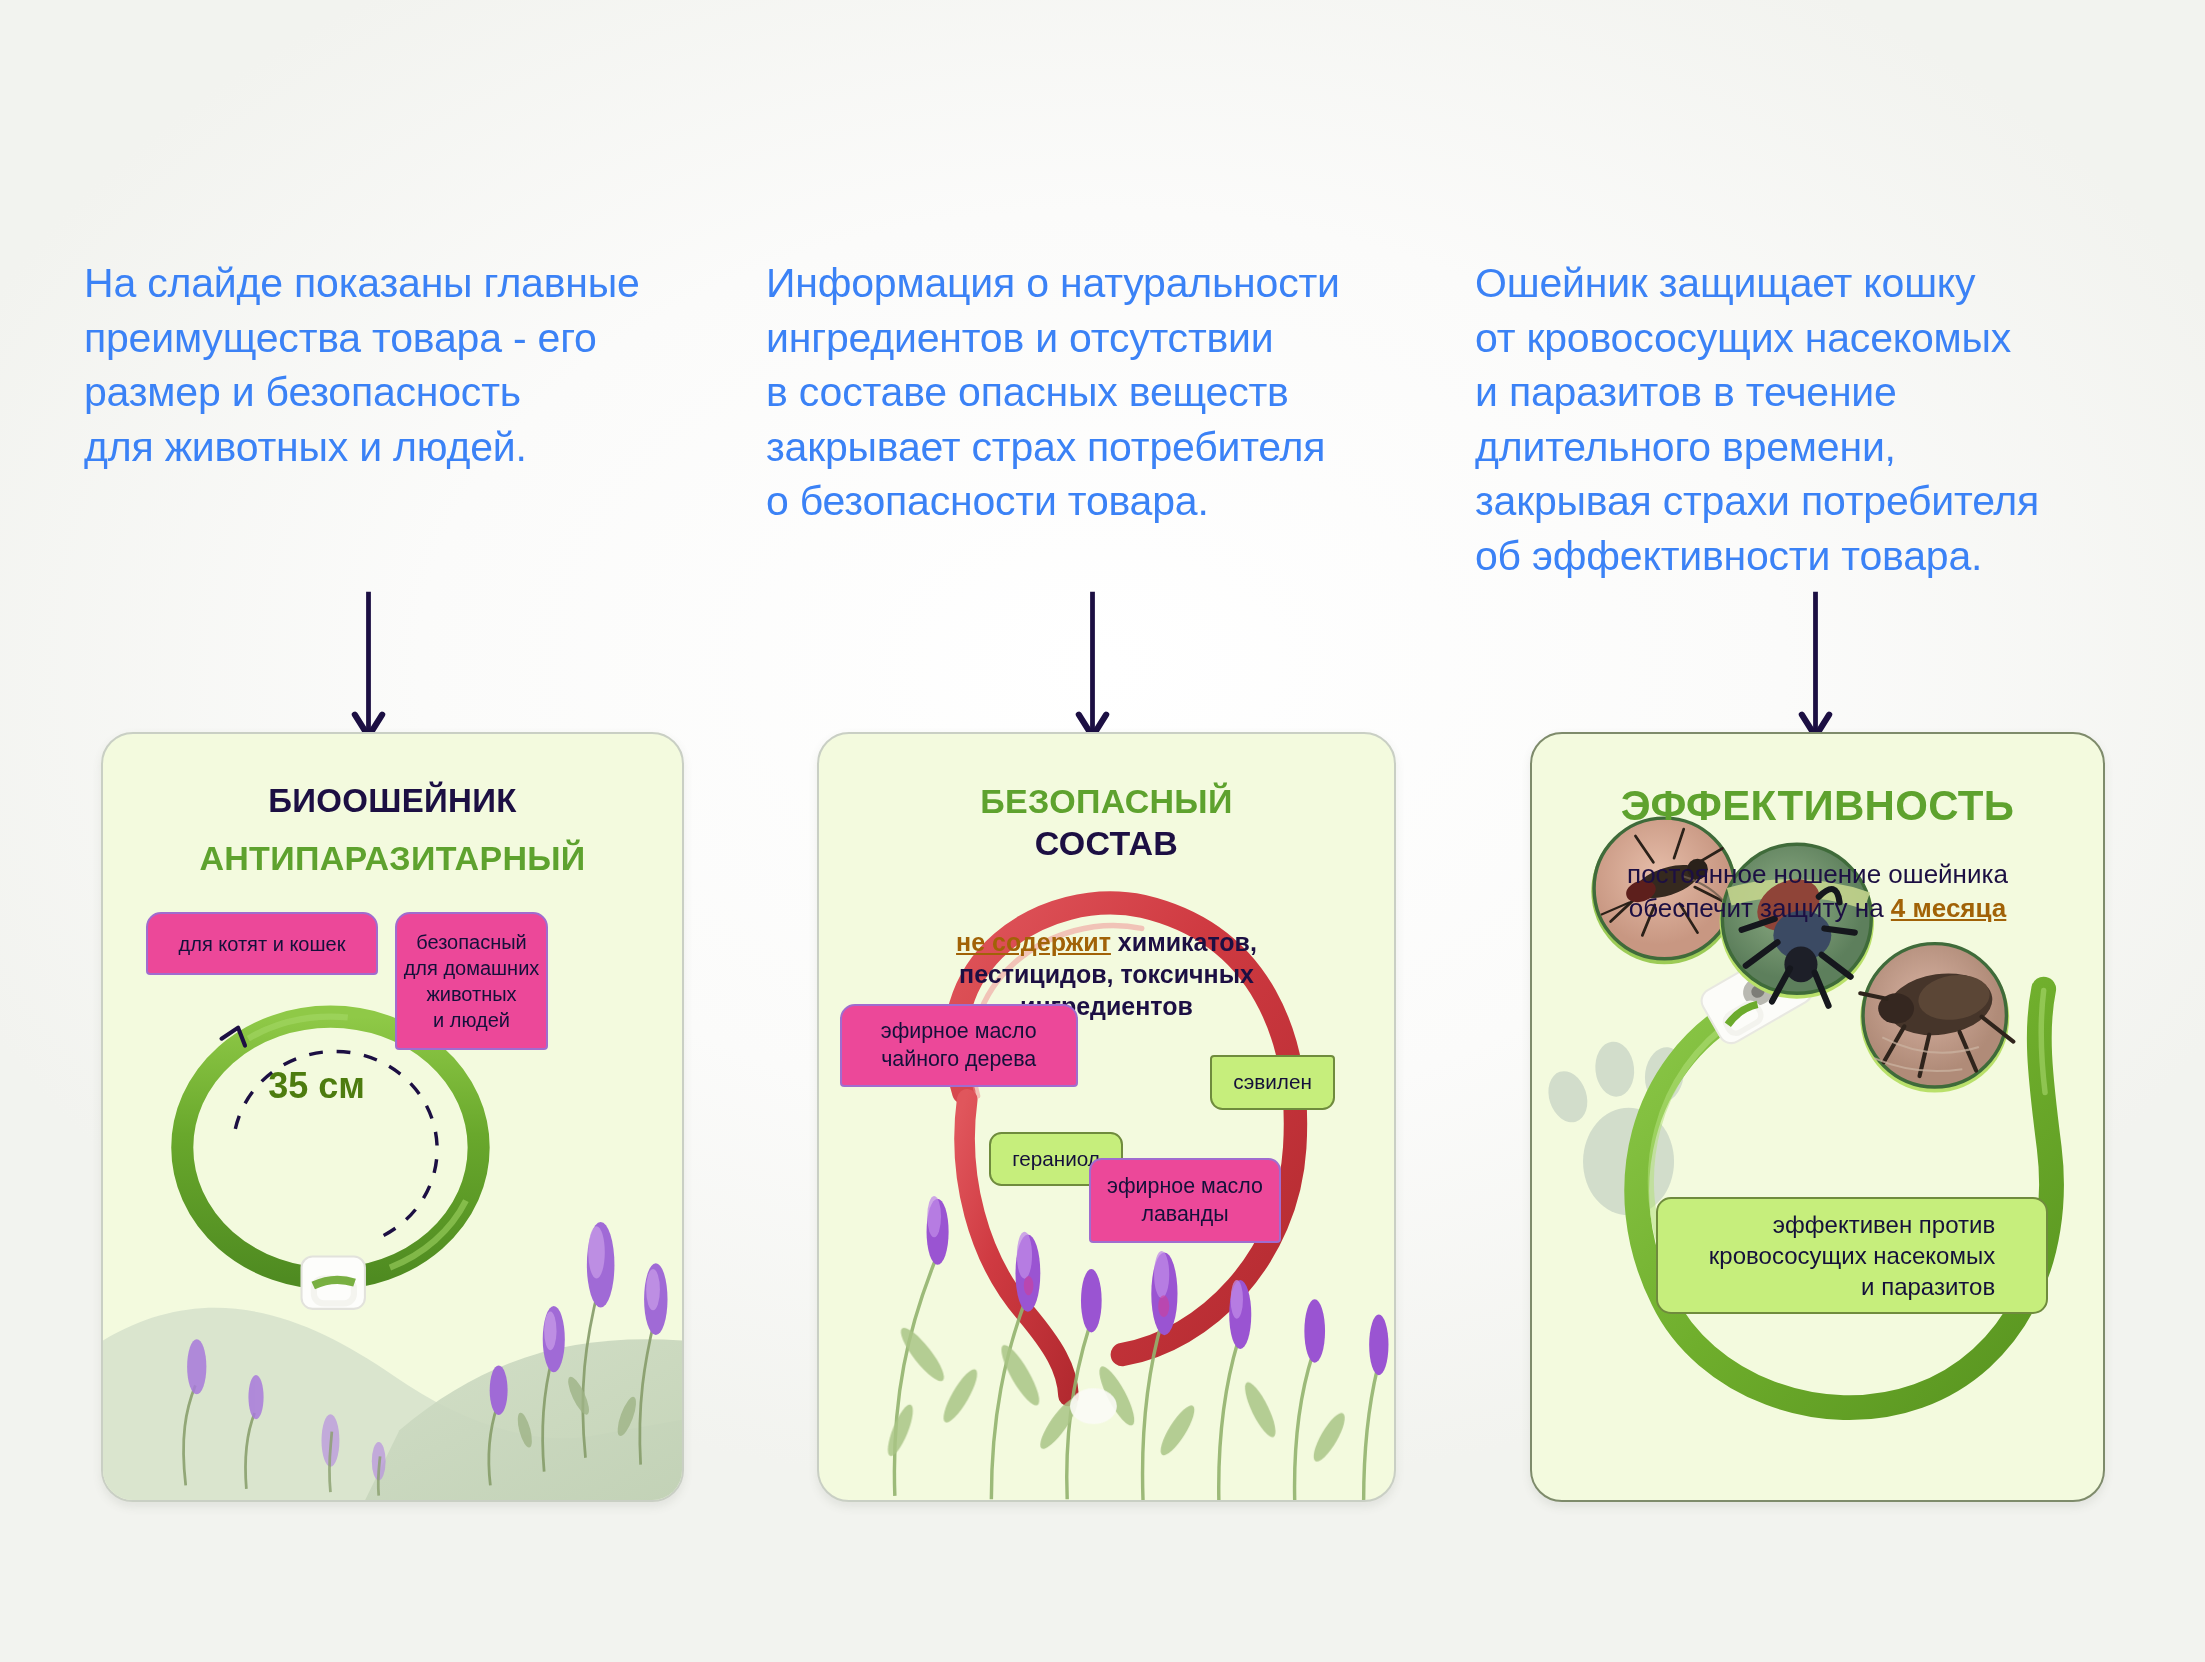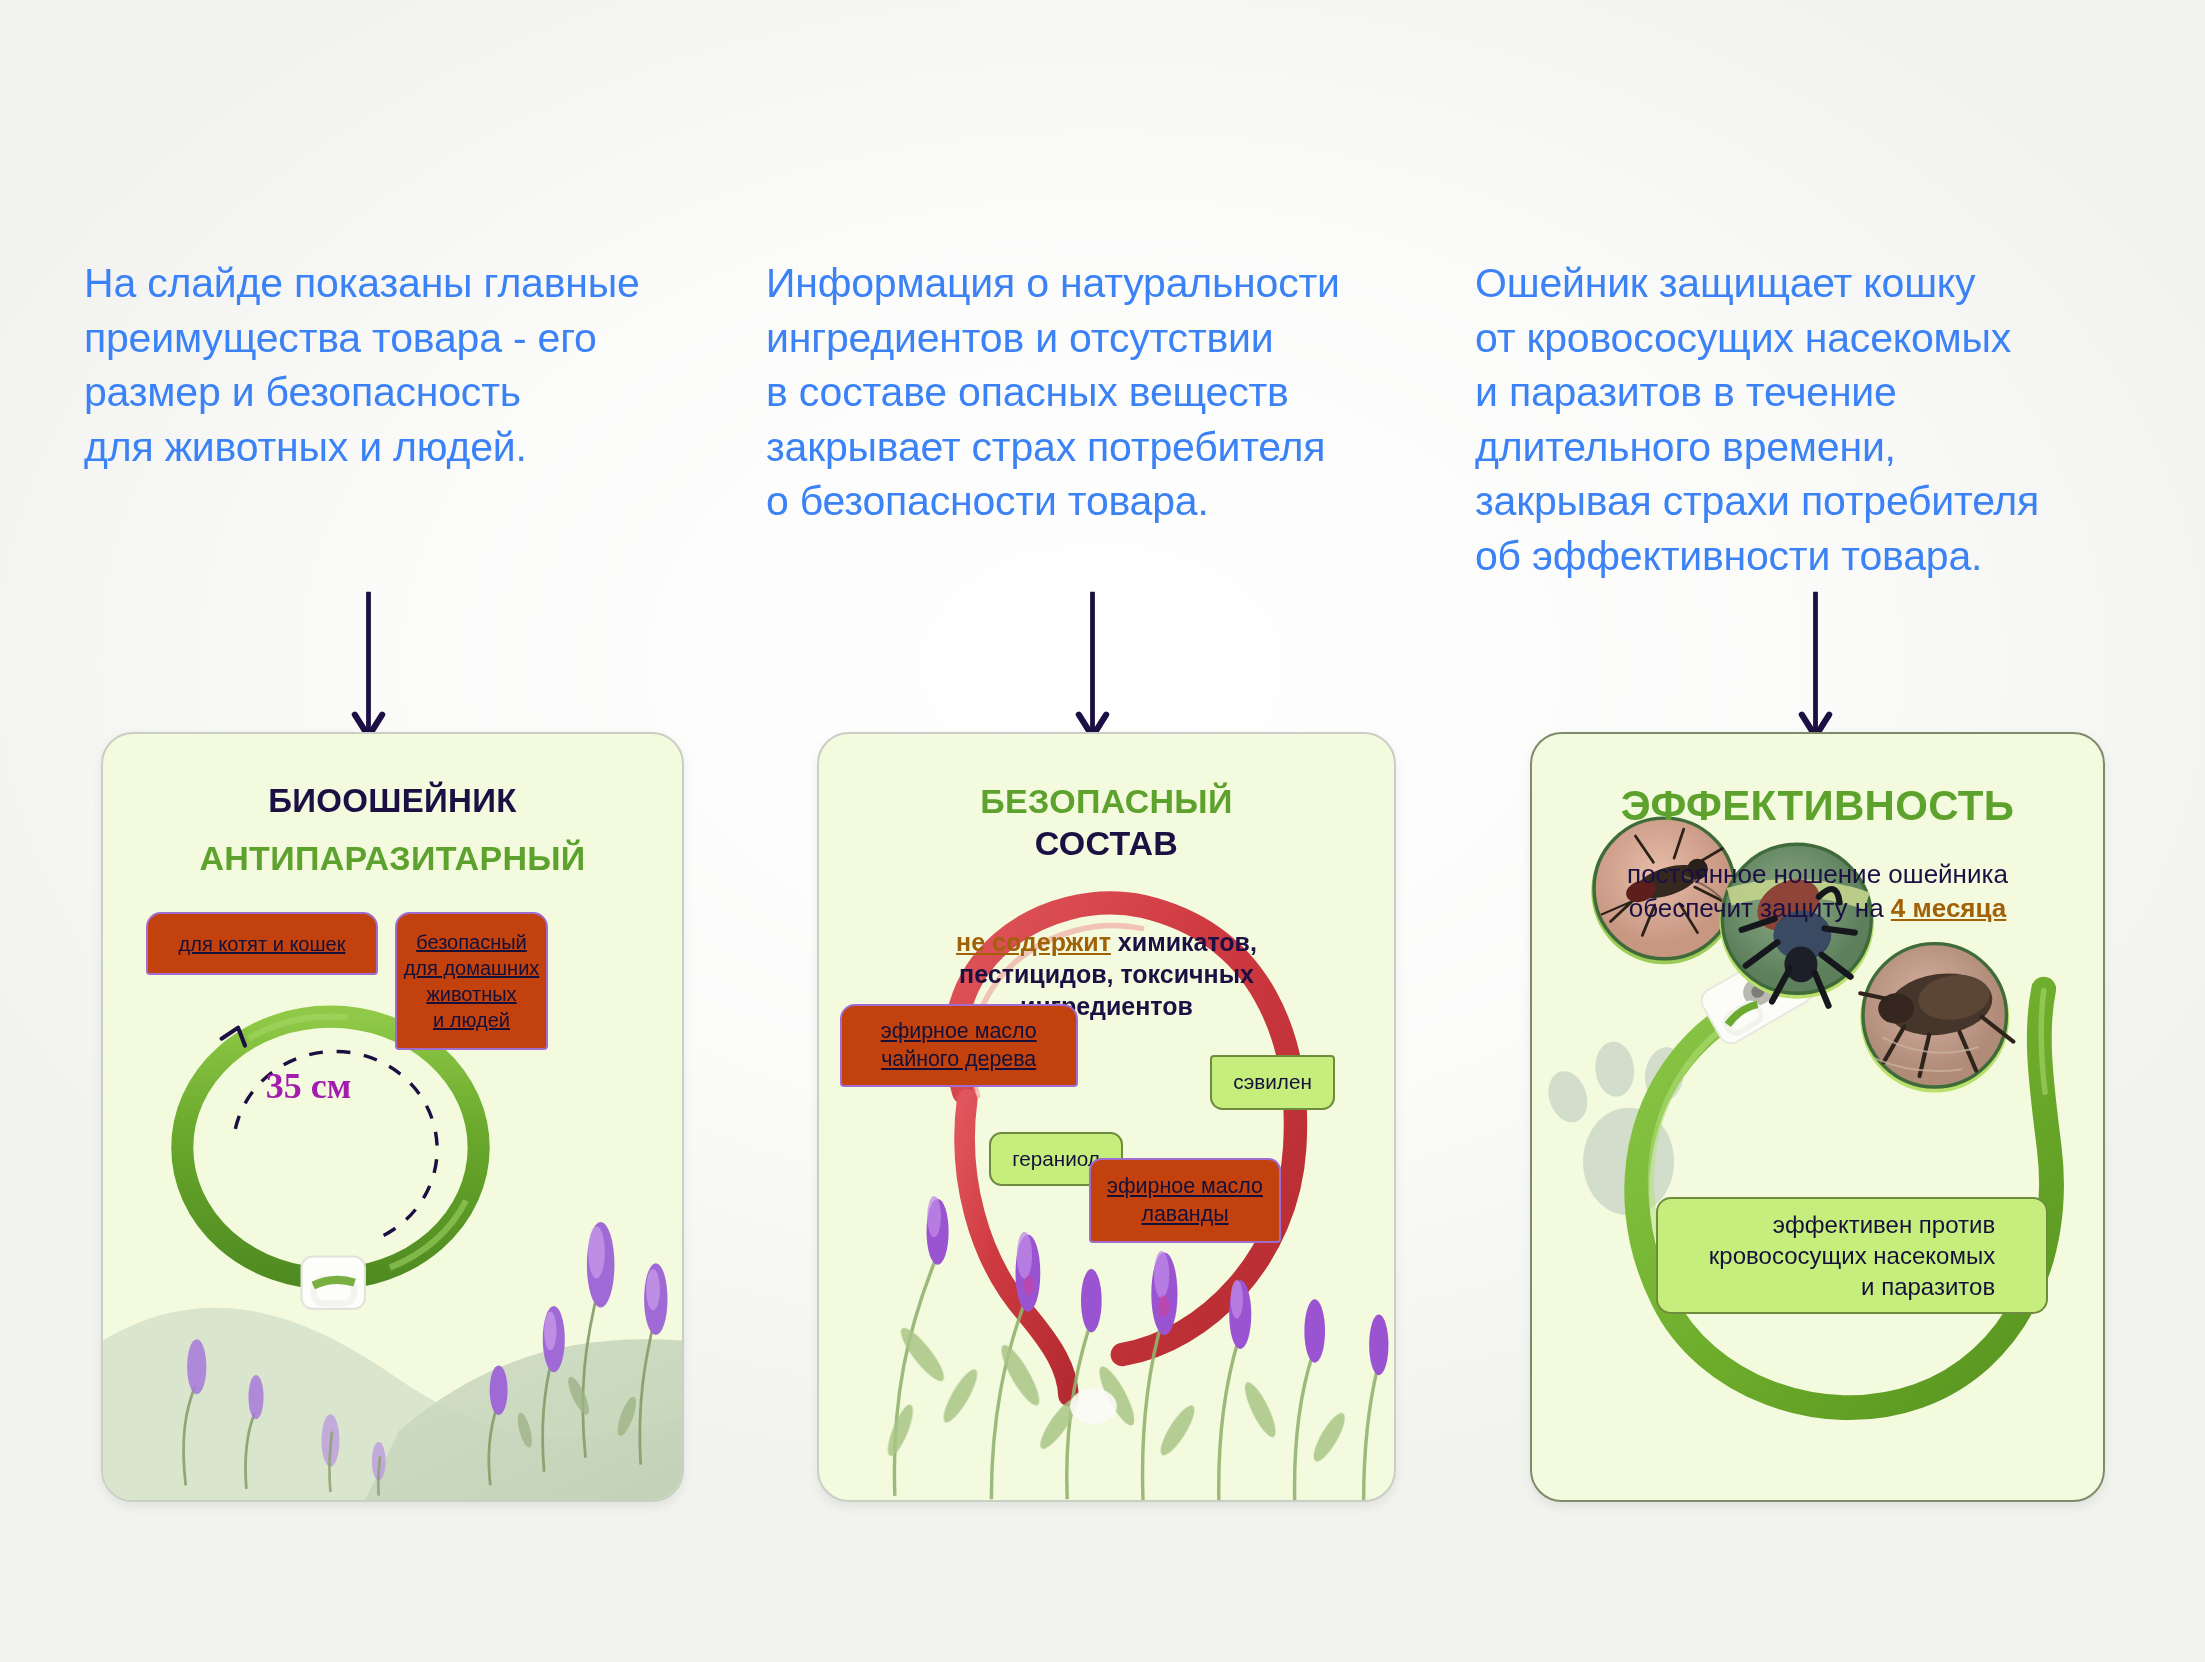--- a/index.html
+++ b/index.html
@@ -76,40 +76,40 @@
     position:absolute;
     display:flex;align-items:center;justify-content:center;
     text-align:center;
     color:#14103a;
     line-height:1.3;
     white-space:pre-line;
     border-radius:15px 15px 4.1px 4.1px;
     box-sizing:border-box;
     z-index:6;
   }
-  .badge.purple{background:#c2410c;border:2.1px solid #a06ccf;text-decoration:underline;}
+  .badge.purple{background:#ec4899;border:2.1px solid #a06ccf;}
   .badge.green{background:#c6ee7c;border:2.1px solid #6f8b3d;text-align:right;}
 
   
   #b1{left:43px;top:178px;width:232px;height:63px;font-size:20px;}
   #b2{left:292px;top:178px;width:153px;height:138px;font-size:20px;border-radius:15px 15px 4.1px 4.1px;}
 
   
   #b3{left:20.7px;top:270px;width:238px;height:83px;font-size:21.4px;}
   #b4{left:391px;top:321px;width:125px;height:55px;font-size:20.7px;border-radius:4.1px 4.1px 12.4px 12.4px;}
   #b5{left:170px;top:398px;width:134px;height:54px;font-size:20.7px;border-radius:12.4px;}
   #b6{left:270px;top:424px;width:192px;height:85px;font-size:21.4px;border-radius:12.4px 12.4px 4.1px 4.1px;}
 
   
   #b7{left:124px;top:463px;width:392px;height:117px;font-size:24px;border-radius:15px;}
 
   
   #size-label{
-    position:absolute;left:116px;top:331px;width:179px;text-align:center;
-    font-size:36px;font-weight:bold;color:#a21caf;z-index:5;font-family:Liberation Serif, serif;
+    position:absolute;left:124px;top:331px;width:179px;text-align:center;
+    font-size:36px;font-weight:bold;color:#4d7c0f;z-index:5;
   }
 </style>
 </head>
 <body>
 
 <div class="stage">
 
   <div class="note" id="note1">На слайде показаны главные
 преимущества товара - его
 размер и безопасность

